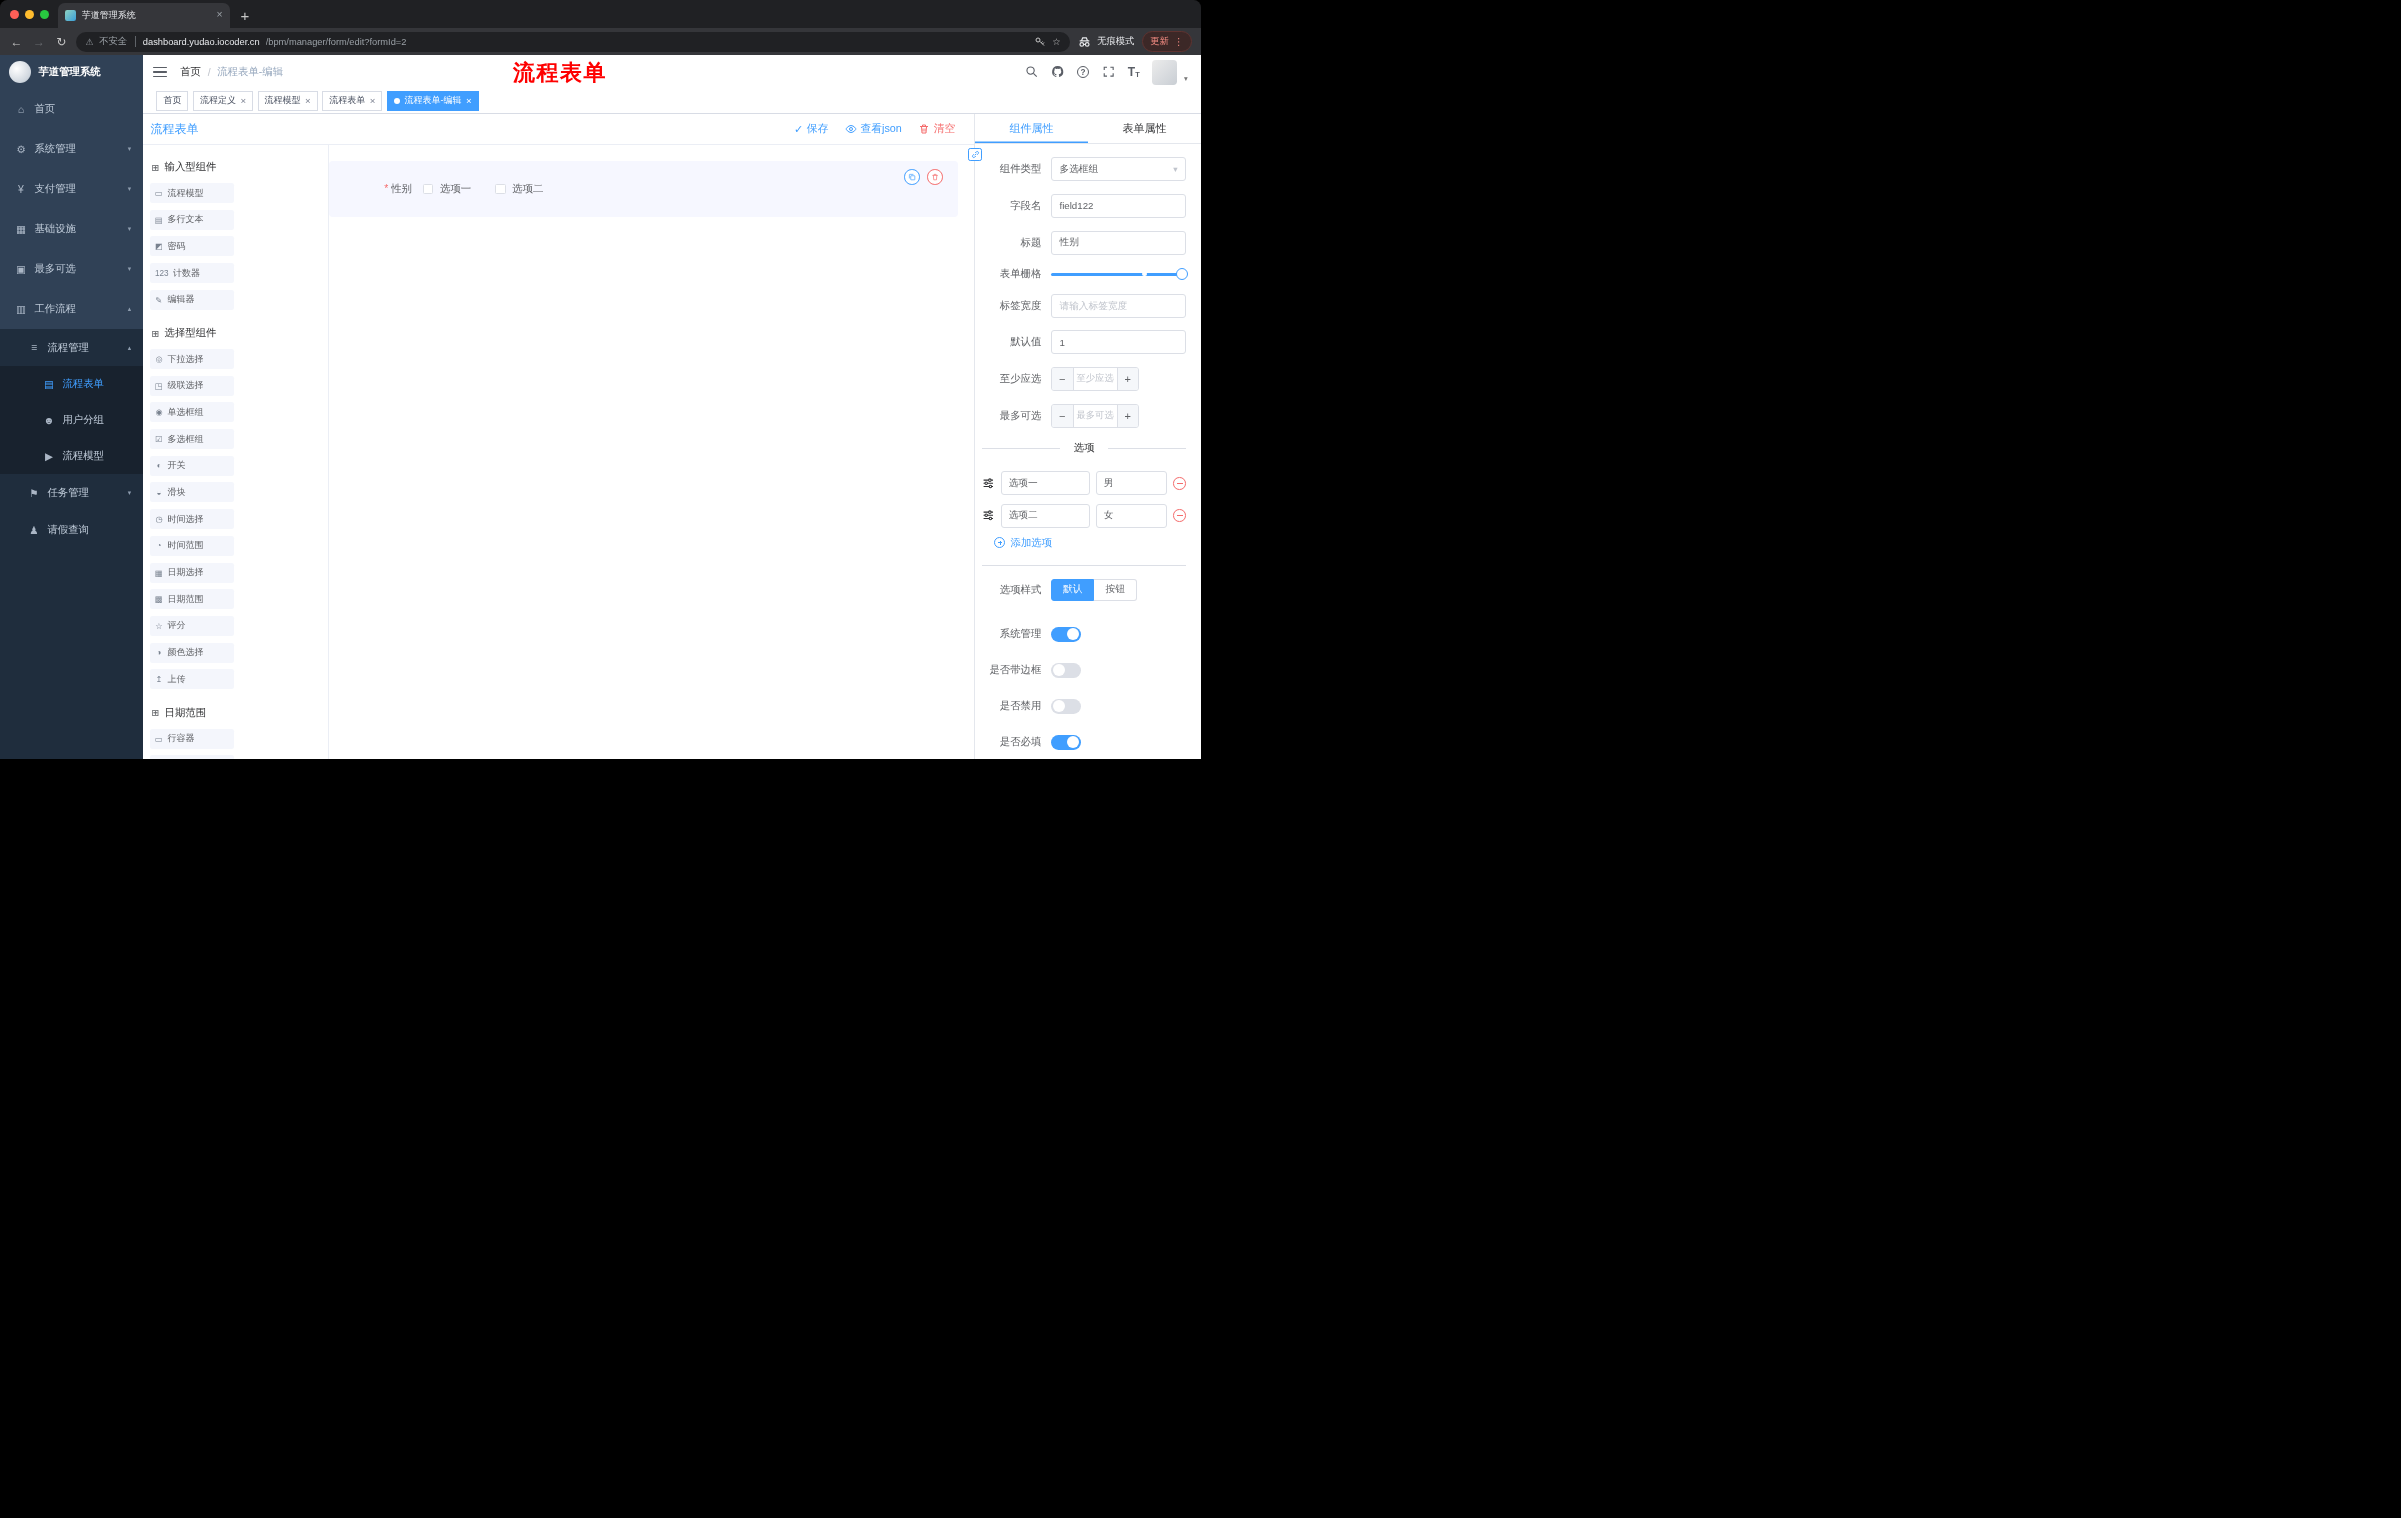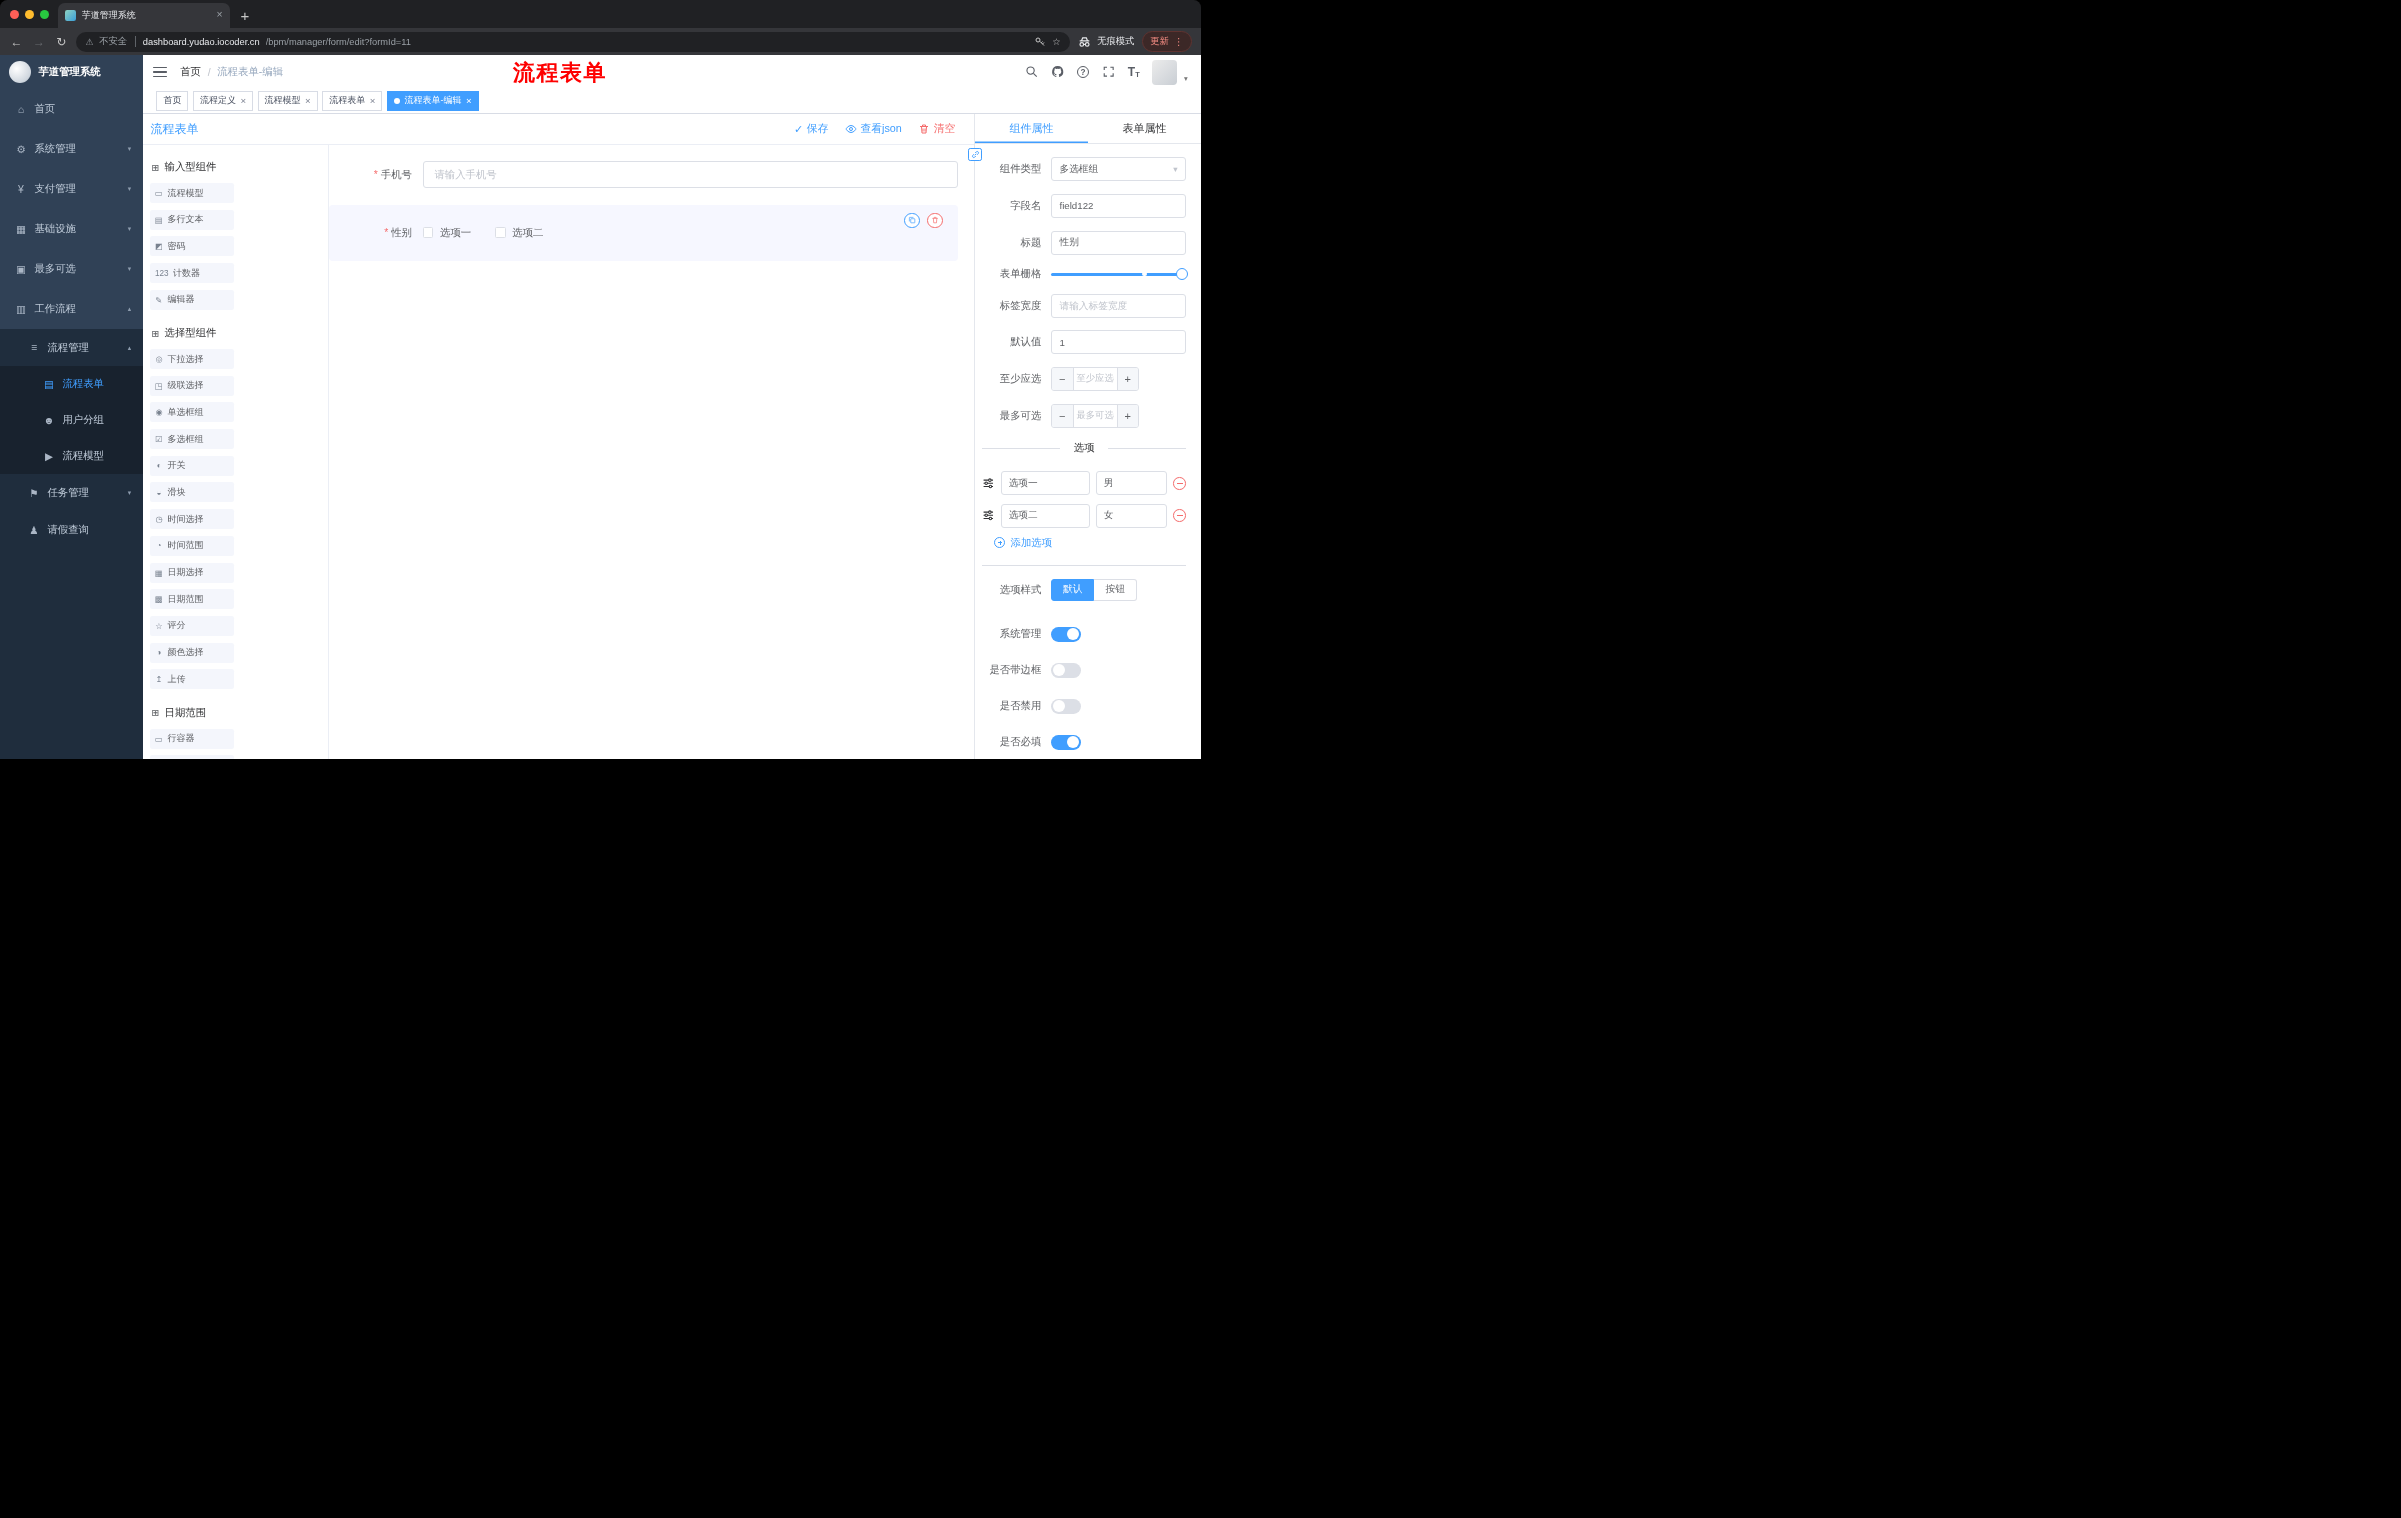--- a/index.html
+++ b/index.html
@@ -186,21 +186,21 @@
 
   <div class="btoolbar">
     <span class="navbtn">←</span>
     <span class="navbtn disabled">→</span>
     <span class="navbtn">↻</span>
     <div class="urlbar">
       <span class="warn-icon">⚠</span>
       <span class="sec-label">不安全</span>
       <span class="url-sep"></span>
       <span class="url-host">dashboard.yudao.iocoder.cn</span>
-      <span class="url-path">/bpm/manager/form/edit?formId=11</span>
+      <span class="url-path">/bpm/manager/form/edit?formId=2</span>
       <span class="key-icon">
         <svg width="12" height="12" viewBox="0 0 24 24">
             <circle cx="8" cy="10" r="4" fill="none" stroke="currentColor" stroke-width="2"></circle>
             <path d="M11.5 12.5L20 21M17 18l3-3M14.5 15.5l2.5-2.5" fill="none" stroke="currentColor" stroke-width="2"></path>
           </svg>
       </span>
       <span class="star-icon">☆</span>
     </div>
     <div class="incog">
       <span class="incog-icon">
@@ -476,24 +476,20 @@
                   </div>
                 <div class="chip">
                     <span>按钮</span>
                   </div>
 
               </div>
 
             </div>
 
             <div class="canvas">
-              <div class="fg-row">
-                <span class="fg-label required">手机号</span>
-                <input class="fg-input" placeholder="请输入手机号" style="">
-              </div>
 
               <div class="fg-row selected">
                 <span class="fg-label required">性别</span>
                 <div class="cbgroup">
                   <span class="cbitem">
                     <span class="cbox"></span>
                     <span>选项一</span>
                   </span>
                   <span class="cbitem">
                     <span class="cbox"></span>

